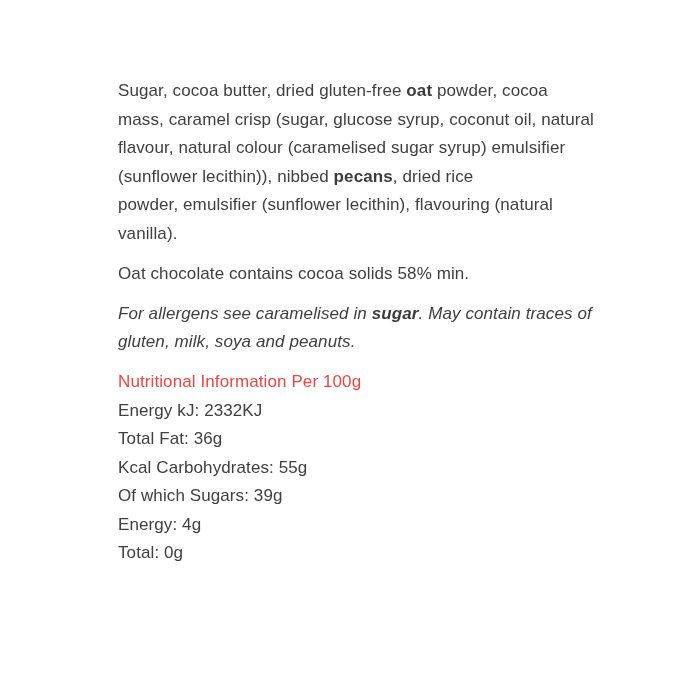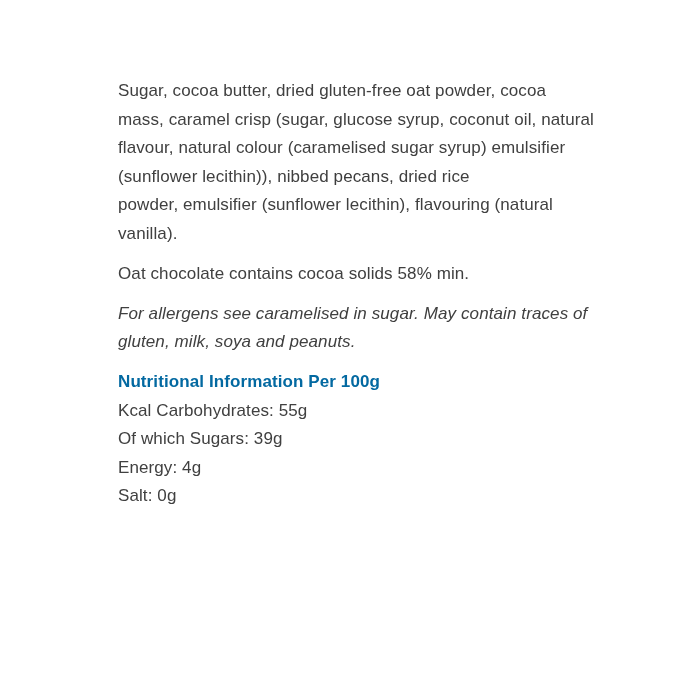--- a/index.html
+++ b/index.html
@@ -20,47 +20,49 @@
     width: 478px;
     color: #404040;
     font-size: 17px;
     line-height: 28.5px;
     letter-spacing: 0.1px;
   }
   .content p {
     margin: 0 0 11.5px 0;
   }
   .para b, .para strong {
-    font-weight: normal;
+    font-weight: bold;
     color: #3c3c3c;
   }
   .allergen-para {
     font-style: italic;
   }
   .nutrition-heading {
-    font-weight: bold;
+    font-weight: normal;
     margin: 0 !important;
-    color: #0369a1;
+    color: #ef4444;
   }
   .nutrition-row {
     margin: 0;
   }
 </style>
 </head>
 <body>
 
 <main class="content">
 
   <p class="para"><span>Sugar, cocoa butter, dried gluten-free </span><strong>oat</strong><span> powder, cocoa mass, caramel crisp (sugar, glucose syrup, coconut oil, natural flavour, natural colour (caramelised sugar syrup) emulsifier (sunflower lecithin)), nibbed </span><strong>pecans</strong><span>, dried rice</span><br><span>powder, emulsifier (sunflower lecithin), flavouring (natural vanilla).</span></p>
 
   <p class="para">Oat chocolate contains cocoa solids 58% min.</p>
 
   <p class="para allergen-para"><span>For allergens see caramelised in </span><strong>sugar</strong><span>. May contain traces of gluten, milk, soya and peanuts.</span></p>
 
   <section>
     <p class="nutrition-heading">Nutritional Information Per 100g</p>
+    <div class="nutrition-row">Energy kJ: 2332KJ</div>
+    <div class="nutrition-row">Total Fat: 36g</div>
     <div class="nutrition-row">Kcal Carbohydrates: 55g</div>
     <div class="nutrition-row">Of which Sugars: 39g</div>
     <div class="nutrition-row">Energy: 4g</div>
-    <div class="nutrition-row">Salt: 0g</div>
+    <div class="nutrition-row">Total: 0g</div>
   </section>
 
 </main>
 
 </body></html>

